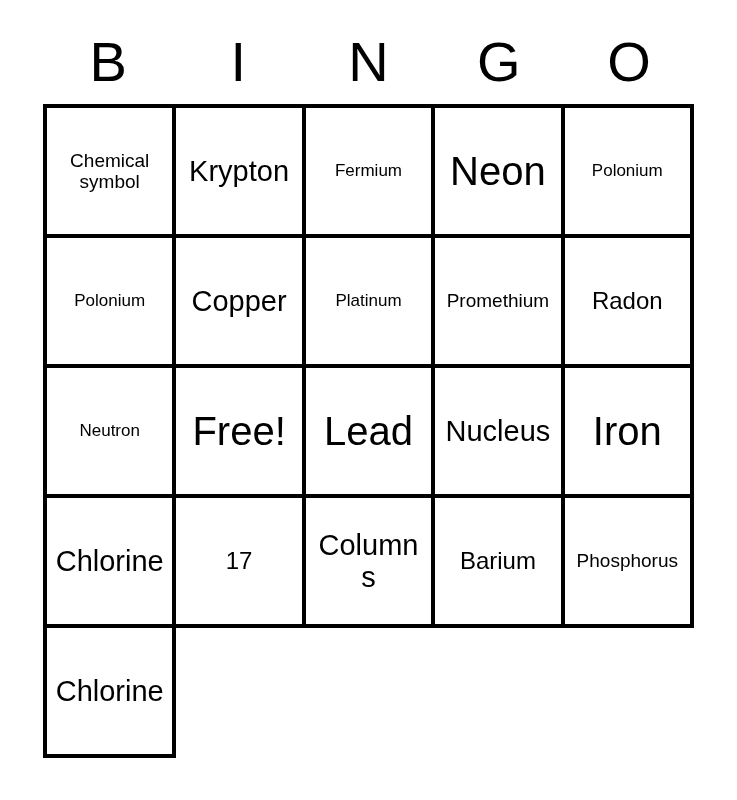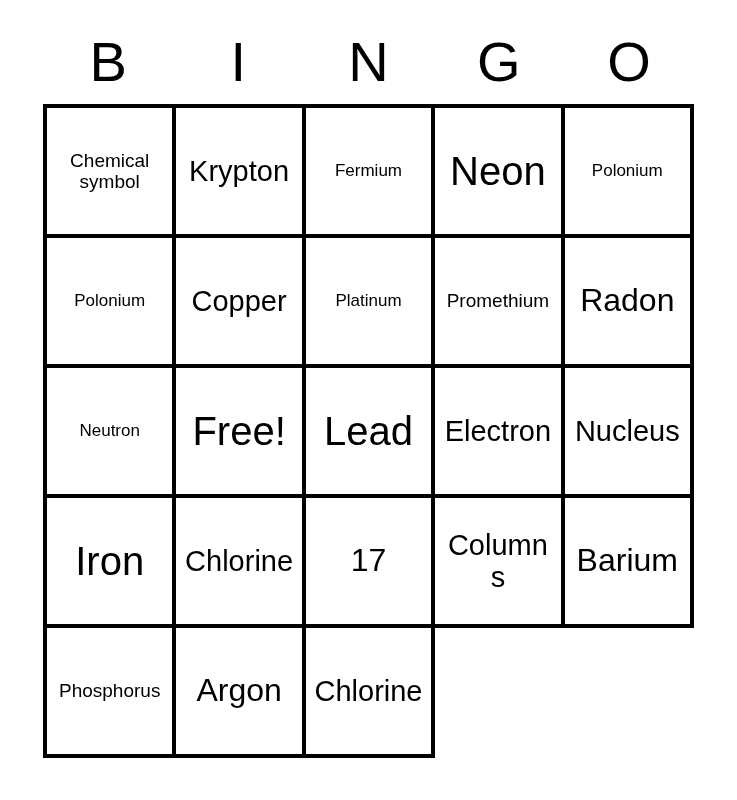--- a/index.html
+++ b/index.html
@@ -60,21 +60,21 @@
   .cell span {
     display: block;
     width: 100%;
     line-height: 1.12;
     word-wrap: break-word;
   }
   
   .fs-xs span { font-size: 19px; }
   .fs-s  span { font-size: 17px; }
   .fs-m  span { font-size: 29px; }
-  .fs-l  span { font-size: 32px; }
+  .fs-l  span { font-size: 24px; }
   .fs-xl span { font-size: 40px; }
 </style>
 </head>
 <body>
 
 <div class="card">
 
   <div class="header-row">
     <div class="header-cell">B</div>
     <div class="header-cell">I</div>
@@ -119,23 +119,20 @@
       </div>
     <div class="cell fs-s">
         <span>Neutron</span>
       </div>
     <div class="cell fs-xl">
         <span>Free!</span>
       </div>
     <div class="cell fs-xl">
         <span>Lead</span>
       </div>
-    <div class="cell fs-m">
-        <span>Electron</span>
-      </div>
 
     <div class="cell fs-m">
         <span>Nucleus</span>
       </div>
     <div class="cell fs-xl">
         <span>Iron</span>
       </div>
     <div class="cell fs-m">
         <span>Chlorine</span>
       </div>
@@ -145,21 +142,18 @@
     <div class="cell fs-m">
         <span>Columns</span>
       </div>
 
     <div class="cell fs-l">
         <span>Barium</span>
       </div>
     <div class="cell fs-xs">
         <span>Phosphorus</span>
       </div>
-    <div class="cell fs-l">
-        <span>Argon</span>
-      </div>
     <div class="cell fs-m">
         <span>Chlorine</span>
       </div>
 
   </div>
 </div>
 
 </body></html>

